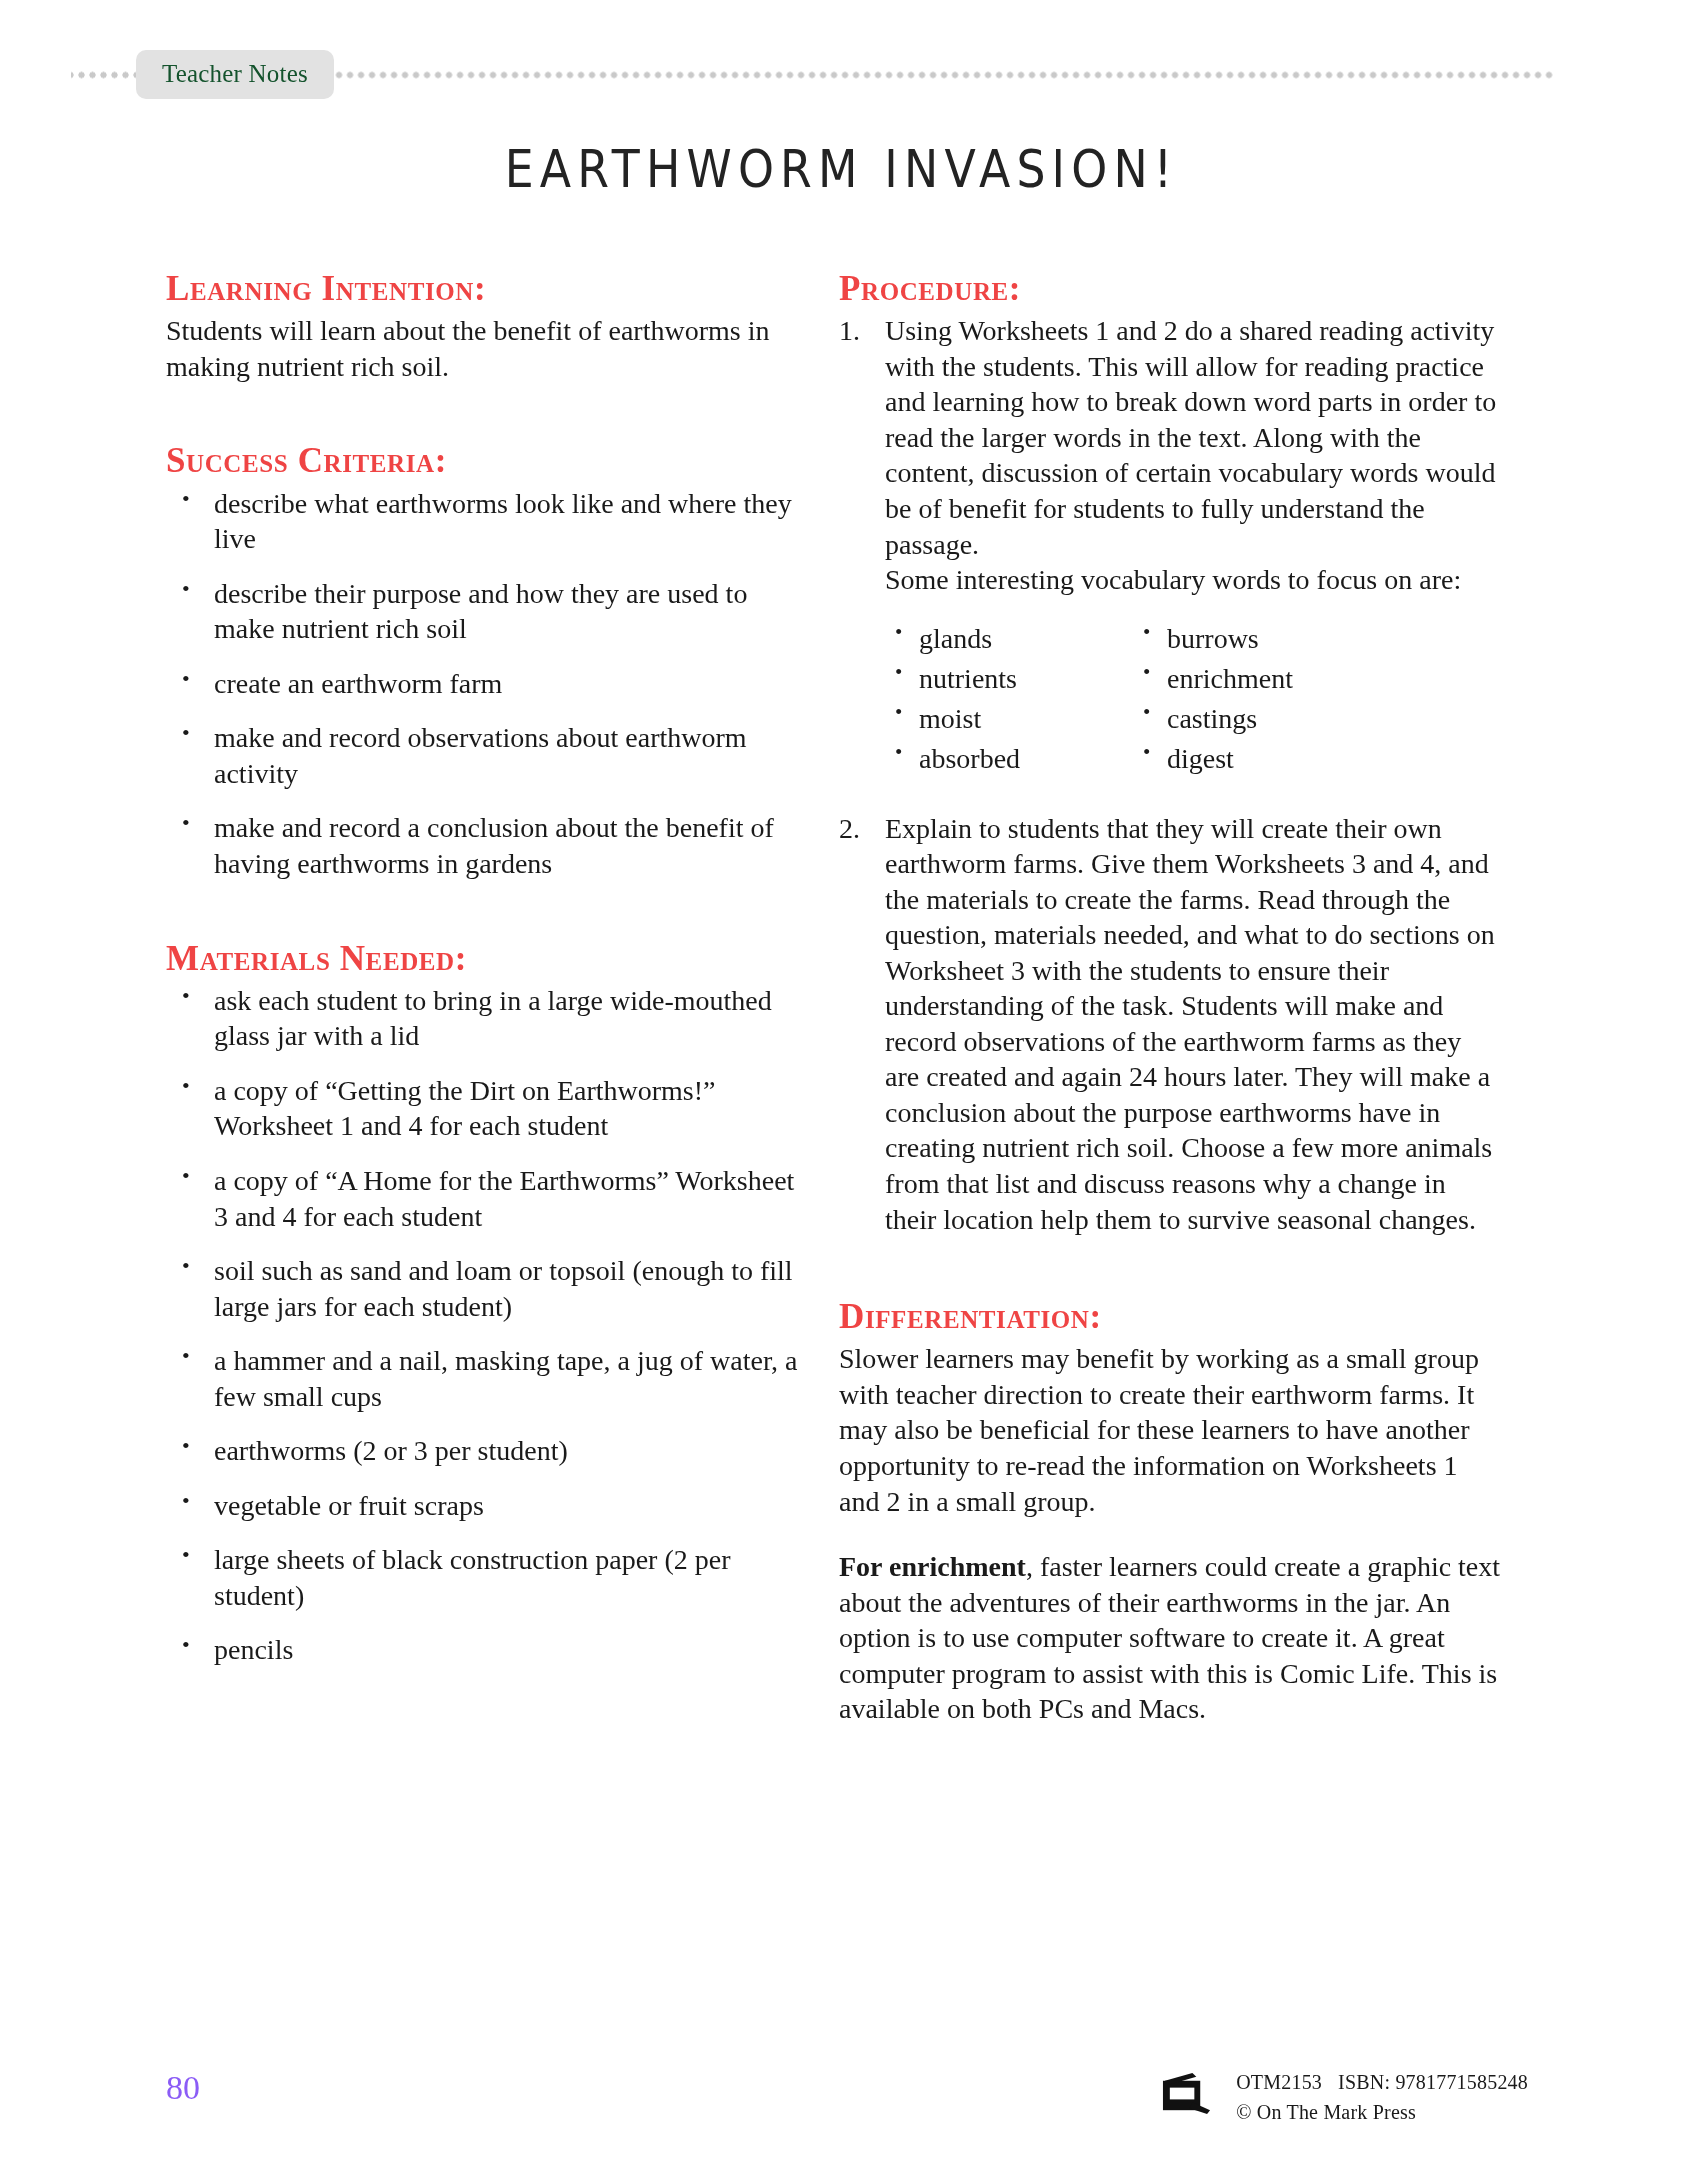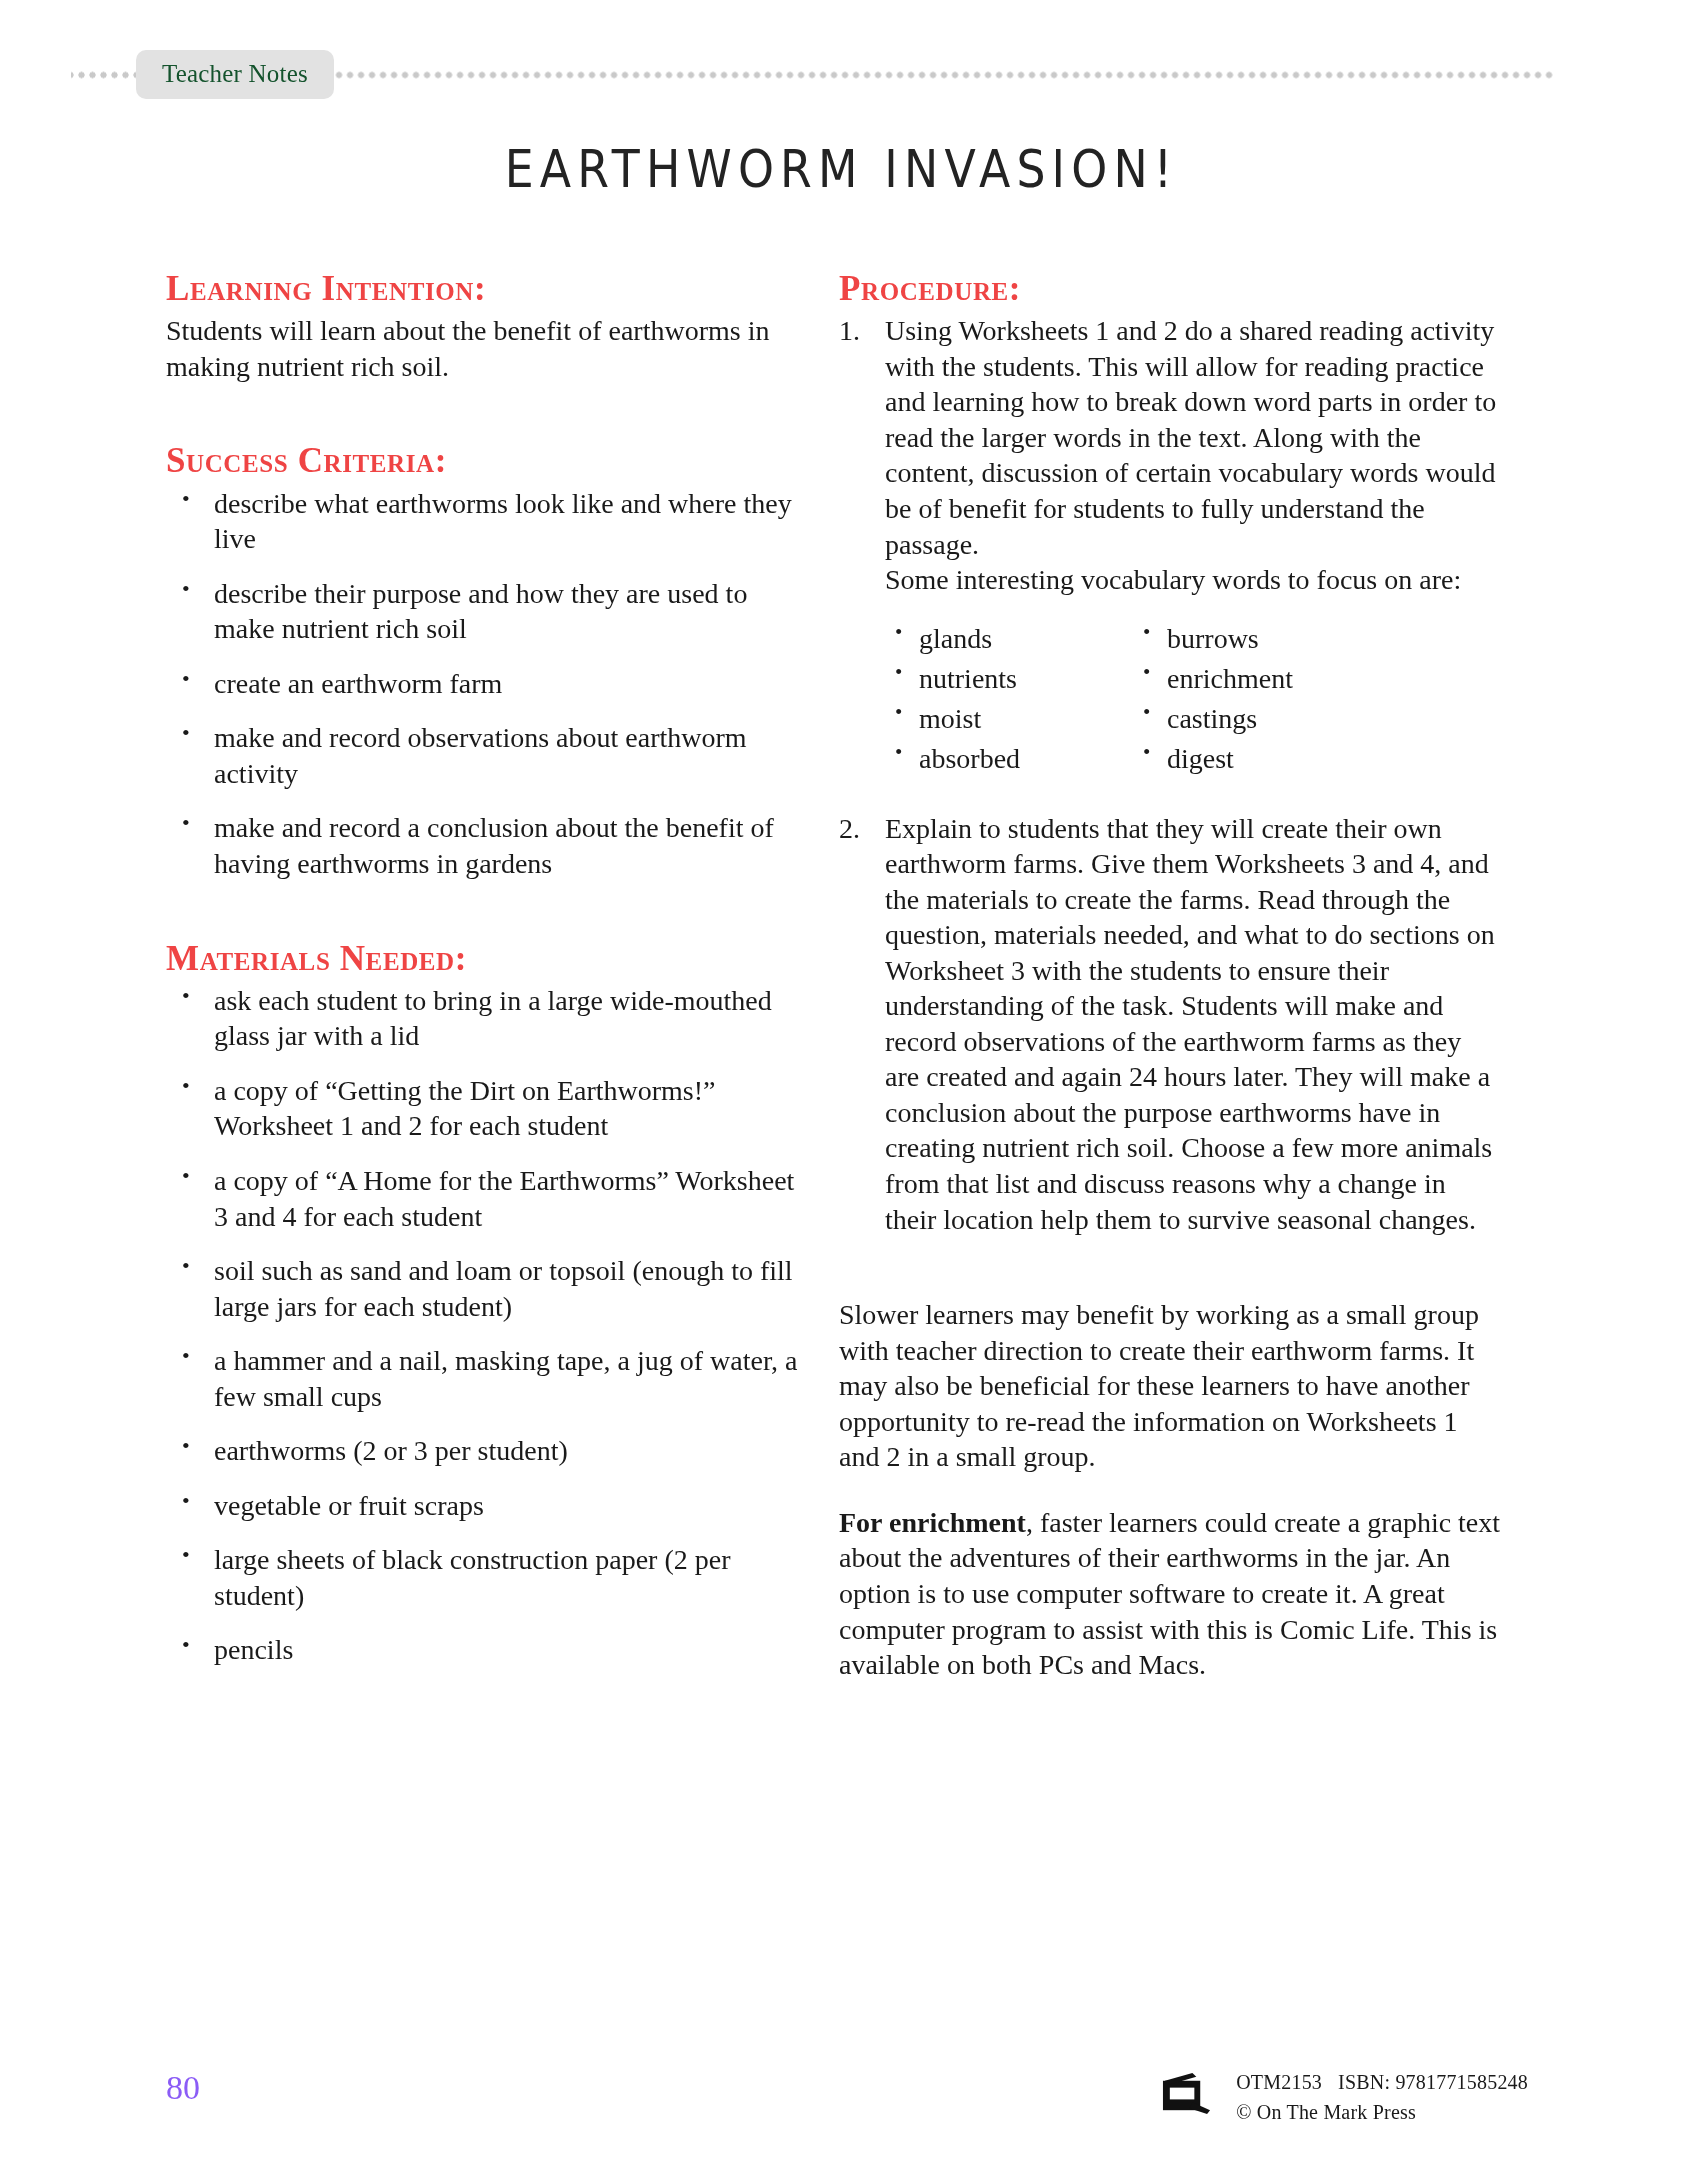--- a/index.html
+++ b/index.html
@@ -233,21 +233,21 @@
       <li>create an earthworm farm</li>
       <li>make and record observations about earthworm activity</li>
       <li>make and record a conclusion about the benefit of having earthworms in gardens</li>
     </ul>
 
     <div class="sec-gap-lg"></div>
 
     <h2 class="section">Materials Needed:</h2>
     <ul class="bullets">
       <li>ask each student to bring in a large wide-mouthed glass jar with a lid</li>
-      <li>a copy of “Getting the Dirt on Earthworms!” Worksheet 1 and 2 for each student</li>
+      <li>a copy of “Getting the Dirt on Earthworms!” Worksheet 1 and 4 for each student</li>
       <li>a copy of “A Home for the Earthworms” Worksheet 3 and 4 for each student</li>
       <li>soil such as sand and loam or topsoil (enough to fill large jars for each student)</li>
       <li>a hammer and a nail, masking tape, a jug of water, a few small cups</li>
       <li>earthworms (2 or 3 per student)</li>
       <li>vegetable or fruit scraps</li>
       <li>large sheets of black construction paper (2 per student)</li>
       <li>pencils</li>
     </ul>
   </div>
 
@@ -280,20 +280,21 @@
         </ul>
       </div>
     </div>
 
     <ol class="numbered" style="counter-reset: proc 1;">
       <li>Explain to students that they will create their own earthworm farms. Give them Worksheets 3 and 4, and the materials to create the farms. Read through the question, materials needed, and what to do sections on Worksheet 3 with the students to ensure their understanding of the task. Students will make and record observations of the earthworm farms as they are created and again 24 hours later. They will make a conclusion about the purpose earthworms have in creating nutrient rich soil. Choose a few more animals from that list and discuss reasons why a change in their location help them to survive seasonal changes.</li>
     </ol>
 
     <div class="sec-gap-md"></div>
 
+    <h2 class="section">Differentiation:</h2>
     <p class="body">Slower learners may benefit by working as a small group with teacher direction to create their earthworm farms. It may also be beneficial for these learners to have another opportunity to re-read the information on Worksheets 1 and 2 in a small group.</p>
 
     <div class="sec-gap-sm"></div>
 
     <p class="body"><span class="lead-in">For enrichment</span><span>, faster learners could create a graphic text about the adventures of their earthworms in the jar. An option is to use computer software to create it. A great computer program to assist with this is Comic Life. This is available on both PCs and Macs.</span></p>
   </div>
 </div>
 
 <div class="page-number">80</div>
 

